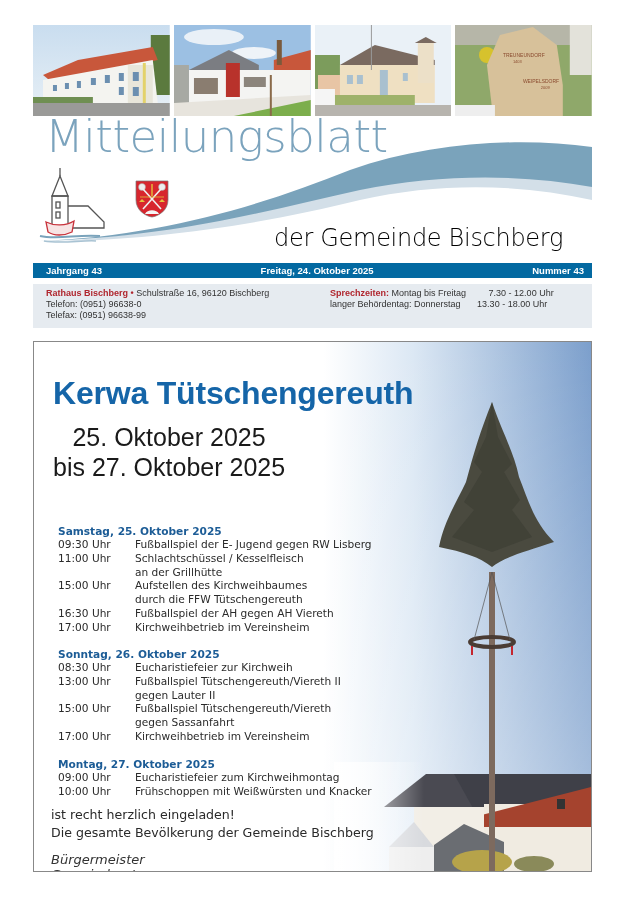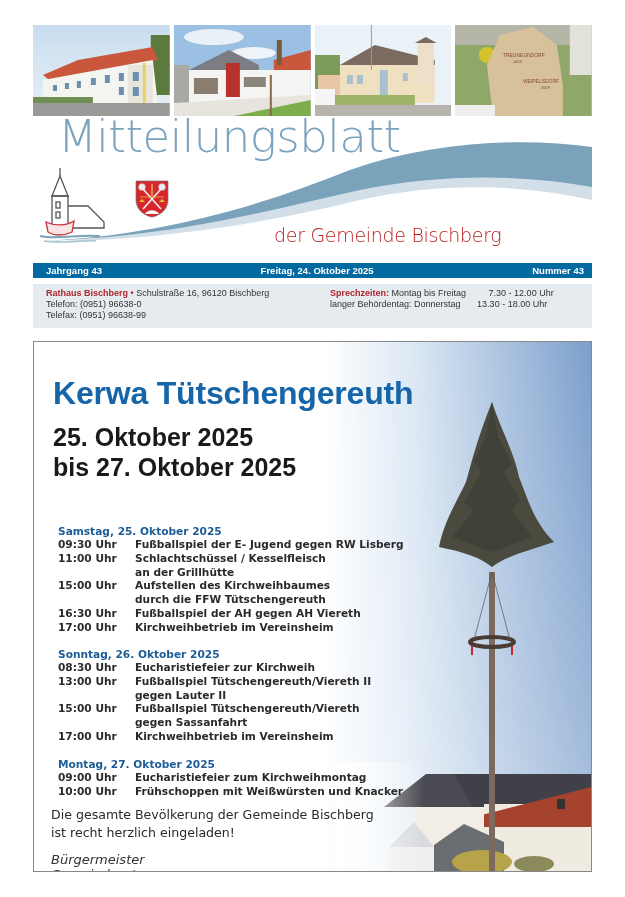--- a/index.html
+++ b/index.html
@@ -5,46 +5,46 @@
   * { box-sizing: border-box; margin: 0; padding: 0; }
   html, body { width: 625px; height: 897px; background: #ffffff; overflow: hidden; }
   body { position: relative; font-family: "Liberation Sans", sans-serif; color: #222; }
 
   
   .photos { position: absolute; left: 33px; top: 25px; width: 559px; height: 91px; display: flex; gap: 4px; }
   .photo { flex: 1; height: 91px; position: relative; overflow: hidden; }
   .photo svg { display: block; width: 100%; height: 100%; }
 
   
-  .masthead-title { position: absolute; left: 58px; top: 114px; font-family: "DejaVu Sans", sans-serif; font-weight: 200; font-size: 45px; letter-spacing: -0.5px; color: #7ba3bd; line-height: 1; text-align: center; }
+  .masthead-title { position: absolute; left: 45px; top: 114px; font-family: "DejaVu Sans", sans-serif; font-weight: 200; font-size: 45px; letter-spacing: -0.5px; color: #7ba3bd; line-height: 1; text-align: center; }
   .wave { position: absolute; left: 0; top: 140px; width: 625px; height: 110px; }
   .logo-church { position: absolute; left: 38px; top: 166px; width: 70px; height: 80px; }
   .coat-of-arms { position: absolute; left: 135px; top: 180px; width: 34px; height: 38px; }
-  .masthead-subtitle { position: absolute; left: 274px; top: 226px; font-family: "DejaVu Sans", sans-serif; font-weight: 200; font-size: 19px; color: #b91c1c; letter-spacing: -0.3px; line-height: 1; }
+  .masthead-subtitle { position: absolute; left: 274px; top: 226px; font-family: "DejaVu Sans", sans-serif; font-weight: 200; font-size: 24px; color: #000000; letter-spacing: -0.3px; line-height: 1; }
 
   
   .infobar { position: absolute; left: 33px; top: 263px; width: 559px; height: 15px; background: #0369a1; color: #ffffff; font-family: "Liberation Sans", sans-serif; font-weight: bold; font-size: 9.5px; display: flex; align-items: center; justify-content: space-between; padding: 0 8px 0 13px; }
   .contact { position: absolute; left: 33px; top: 284px; width: 559px; height: 44px; background: #e6ebf0; font-family: "Liberation Sans", sans-serif; font-size: 9px; color: #333; padding: 4px 0 2px 13px; line-height: 11px; }
   .contact .col-left { position: absolute; left: 13px; top: 4px; }
   .contact .col-right { position: absolute; left: 297px; top: 4px; }
   .contact .red { color: #b0262e; font-weight: bold; }
   .contact .row { white-space: nowrap; }
   .contact .hours { display: inline-block; margin-left: 20px; }
 
   
   .card { position: absolute; left: 33px; top: 341px; width: 559px; height: 531px; border: 1px solid #888; overflow: hidden; background: #fff; }
   .card-bg { position: absolute; left: 0; top: 0; width: 100%; height: 100%; }
   .card-content { position: absolute; left: 0; top: 13px; width: 100%; height: 100%; }
   .event-title { position: absolute; left: 19px; top: 20px; font-family: "Liberation Sans", sans-serif; font-weight: bold; font-size: 32px; color: #1565a8; letter-spacing: -0.2px; white-space: nowrap; }
-  .event-dates { position: absolute; left: 19px; top: 67px; font-family: "Liberation Sans", sans-serif; font-weight: bold; font-size: 25px; color: #1a1a1a; line-height: 30px; }
+  .event-dates { position: absolute; left: 19px; top: 67px; font-family: "Liberation Sans", sans-serif; font-weight: normal; font-size: 25px; color: #1a1a1a; line-height: 30px; text-align: center; }
   .event-note { position: absolute; left: 19px; top: 142px; font-family: "DejaVu Sans", sans-serif; font-size: 12.5px; color: #333; white-space: nowrap; }
 
   .day { position: absolute; left: 24px; font-family: "DejaVu Sans", sans-serif; font-size: 10.6px; color: #2a2a2a; }
   .day-heading { font-weight: bold; color: #1c5c96; line-height: 14px; white-space: nowrap; }
-  .day-row { display: flex; line-height: 13.8px; white-space: nowrap; font-weight: bold; }
+  .day-row { display: flex; line-height: 13.8px; white-space: nowrap; }
   .day-row .time { width: 77px; flex: none; }
   .day-row .desc { flex: none; }
 
   .invite { position: absolute; left: 17px; top: 451px; font-family: "DejaVu Sans", sans-serif; font-size: 12.6px; color: #2a2a2a; line-height: 18px; white-space: nowrap; }
   .signatures { position: absolute; left: 17px; top: 497px; font-family: "DejaVu Sans", sans-serif; font-style: italic; font-size: 13px; color: #333; display: flex; white-space: nowrap; flex-direction: column; }
   .signatures span { margin-right: 17px; }
 </style>
 </head>
 <body>
 
@@ -320,22 +320,22 @@
           <span class="time">09:00 Uhr</span>
           <span class="desc">Eucharistiefeier zum Kirchweihmontag</span>
         </div>
       <div class="day-row">
           <span class="time">10:00 Uhr</span>
           <span class="desc">Frühschoppen mit Weißwürsten und Knacker</span>
         </div>
     </div>
 
     <div class="invite">
+      <div>ist recht herzlich eingeladen!</div>
       <div>Die gesamte Bevölkerung der Gemeinde Bischberg</div>
-      <div>ist recht herzlich eingeladen!</div>
     </div>
 
     <div class="signatures">
       <span>Bürgermeister</span>
       <span>Gemeinderat</span>
       <span>Gemeindeverwaltung</span>
     </div>
   </div>
 </div>
 

